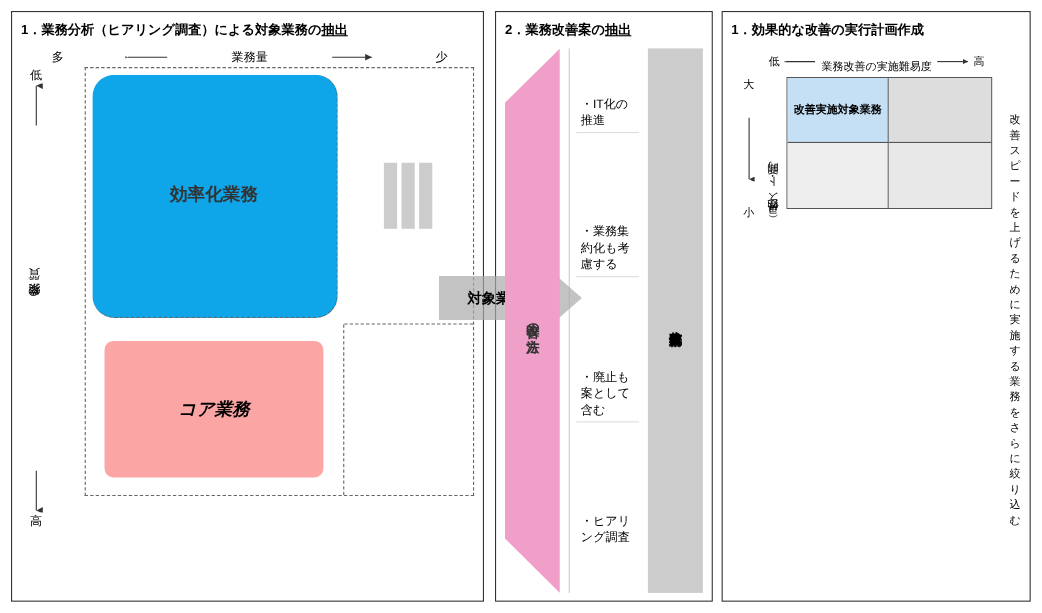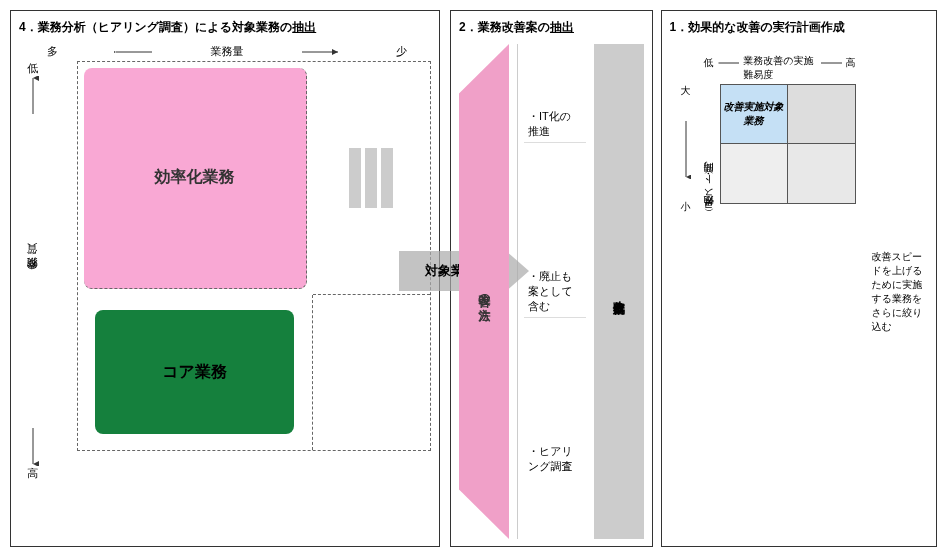--- a/index.html
+++ b/index.html
@@ -40,30 +40,30 @@
       border: 1.5px dashed #666;
       position: relative;
       width: 360px;
       height: 390px;
       display: grid;
       grid-template-columns: 2fr 1fr;
       grid-template-rows: 3fr 2fr;
     }
 
     .cell-top-left {
-      background: #f9a8d4;
+      background: #0ea5e9;
       border-right: 1.5px dashed #666;
       border-bottom: 1.5px dashed #666;
       display: flex;
       align-items: center;
       justify-content: center;
       font-size: 16px;
       font-weight: bold;
       color: #333;
-      border-radius: 8px;
+      border-radius: 20px;
       margin: 6px;
     }
 
     .cell-top-right {
       border-bottom: 1.5px dashed #666;
       display: flex;
       align-items: center;
       justify-content: center;
       position: relative;
     }
@@ -83,29 +83,30 @@
     }
 
     .cell-bottom-left {
       border-right: 1.5px dashed #666;
       display: flex;
       align-items: center;
       justify-content: center;
     }
 
     .cell-bottom-left-inner {
-      background: #15803d;
+      background: #fca5a5;
       border-radius: 8px;
       width: 85%;
       height: 80%;
       display: flex;
       align-items: center;
       justify-content: center;
       font-size: 16px;
       font-weight: bold;
+      font-style: italic;
     }
 
     .cell-bottom-right {
       
     }
 
     
     .right-panels {
       display: flex;
       flex-direction: row;
@@ -198,27 +199,26 @@
       height: calc(100% - 24px);
     }
 
     
     .chart-area {
       position: relative;
       flex: 1;
     }
 
     .chart-grid {
-      width: 136px;
+      width: 187px;
       height: 120px;
       display: grid;
       grid-template-columns: 1fr 1fr;
       grid-template-rows: 1fr 1fr;
       border: 1px solid #555;
-      font-style: italic;
     }
 
     .chart-cell-tl {
       background: #c5e0f5;
       border-right: 1px solid #555;
       border-bottom: 1px solid #555;
       display: flex;
       align-items: center;
       justify-content: center;
       font-size: 10px;
@@ -308,21 +308,21 @@
       margin-bottom: 2px;
       margin-left: 34px;
       gap: 4px;
     }
   </style>
 </head>
 <body>
 
 <div class="left-panel">
   <div class="panel-title">
-    <span>4．業務分析（ヒアリング調査）による対象業務の</span><span class="underline">抽出</span>
+    <span>1．業務分析（ヒアリング調査）による対象業務の</span><span class="underline">抽出</span>
   </div>
 
   <div class="top-header-row">
     <div class="spacer28"></div>
     <div class="horiz-axis-bar">
       <span>多</span>
       <div class="h-arrow-left">
         <svg width="40" height="12">
           <defs>
               <marker id="arrowL" markerWidth="6" markerHeight="6" refX="0" refY="3" orient="auto">
@@ -414,20 +414,21 @@
       <span>2．業務改善案の</span><span class="underline">抽出</span>
     </div>
     <div class="panel2-content">
 
       <div class="kaizen-method">
         <span class="kaizen-method-text">改善の方法</span>
       </div>
 
       <div class="improvement-list">
         <div class="improvement-item">・IT化の推進</div>
+        <div class="improvement-item">・業務集約化も考慮する</div>
         <div class="improvement-item">・廃止も案として含む</div>
         <div class="improvement-item">・ヒアリング調査</div>
       </div>
 
       <div class="kaizen-create">
         <span class="kaizen-create-text">改善案作成</span>
       </div>
     </div>
   </div>
 

